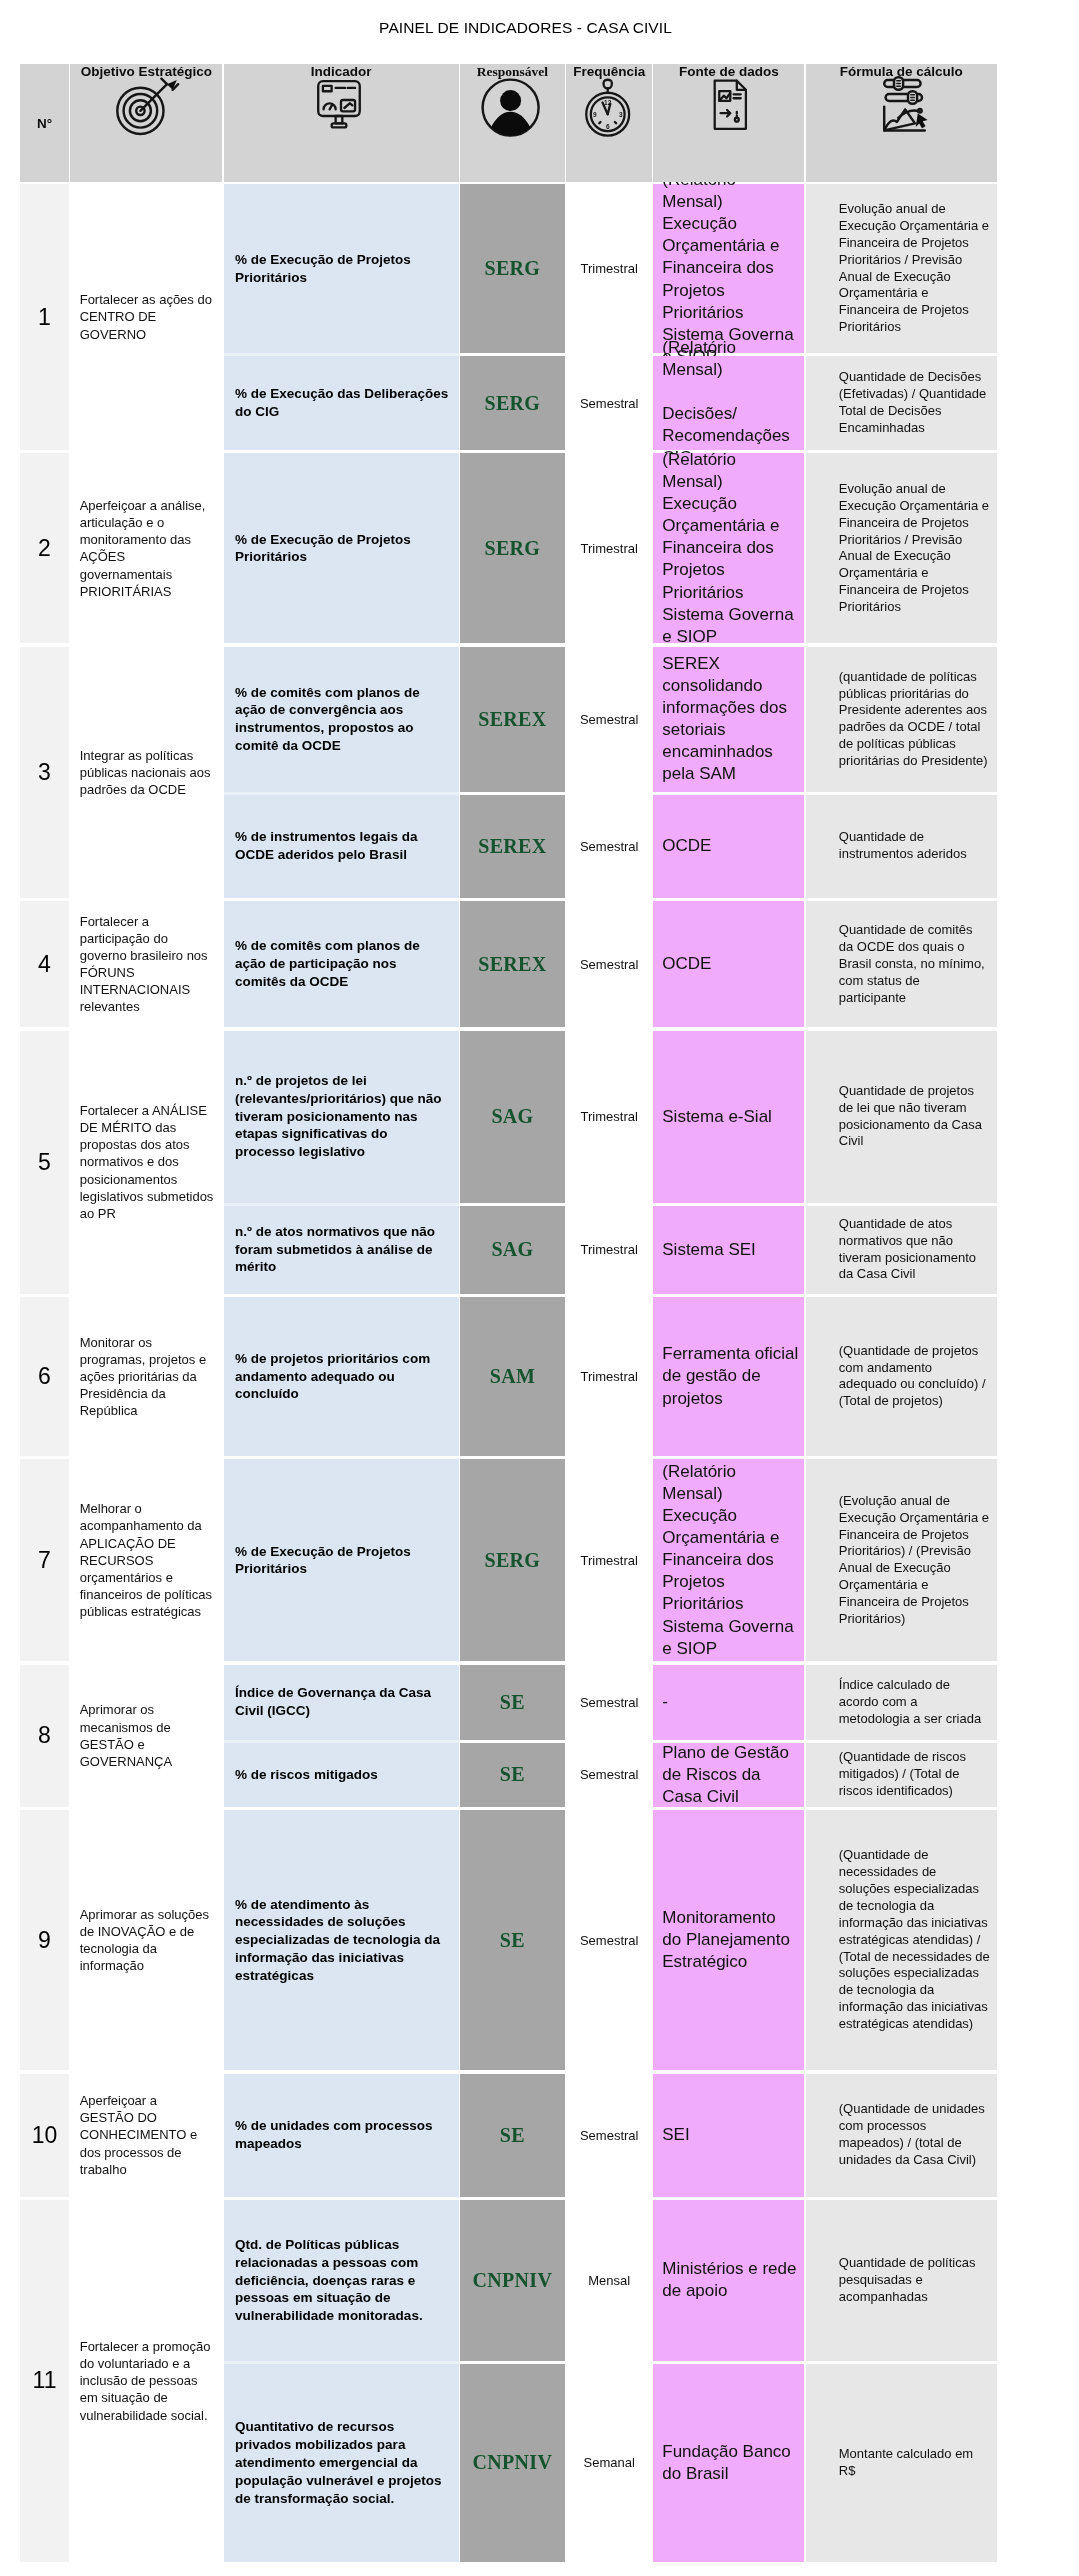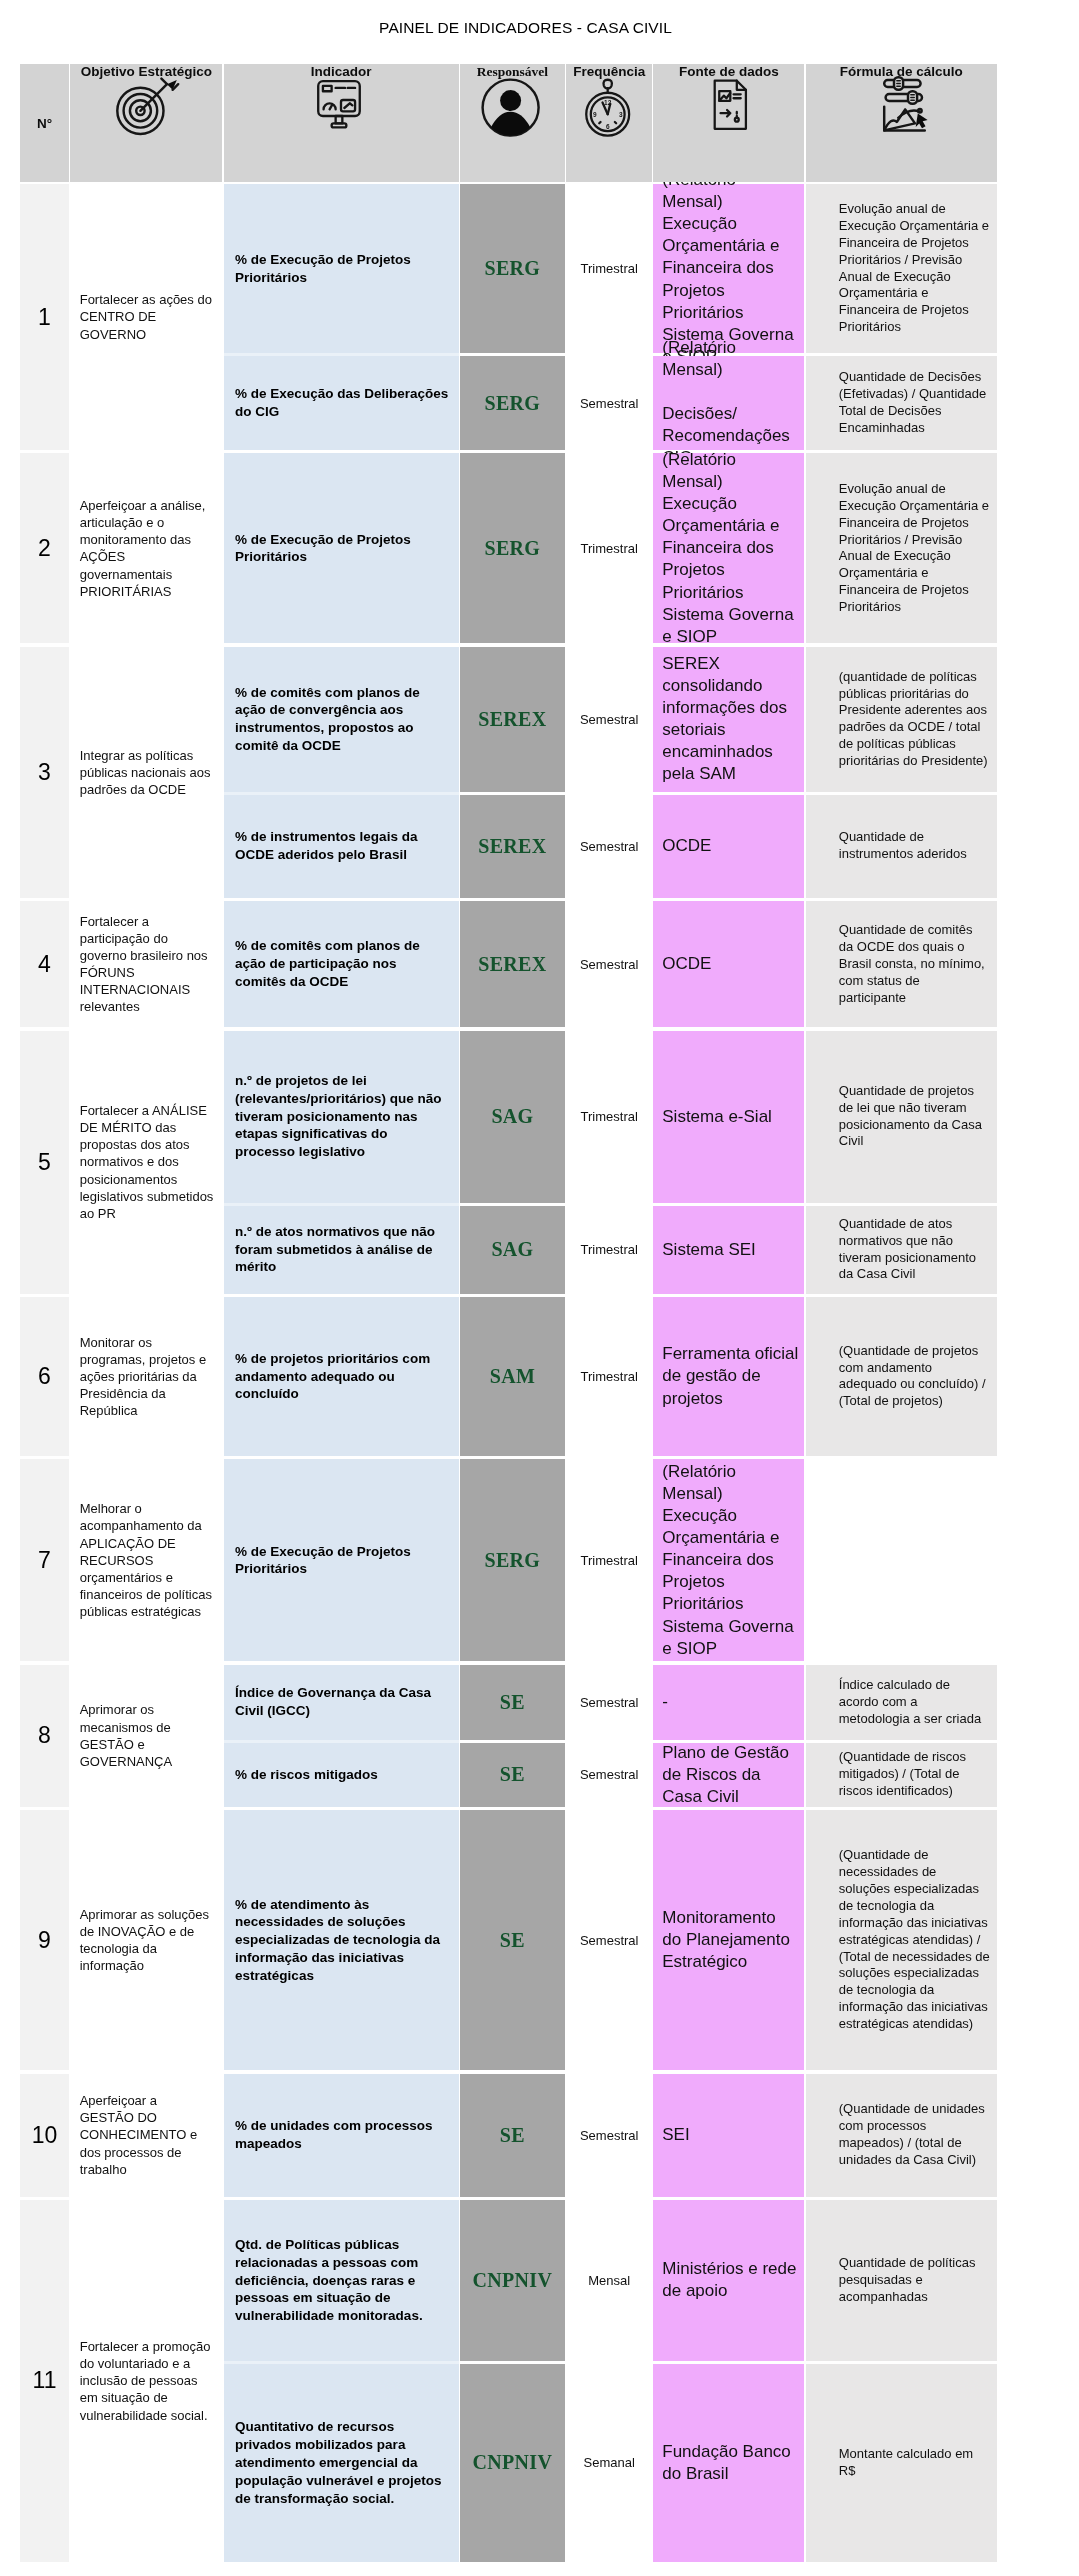--- a/index.html
+++ b/index.html
@@ -273,20 +273,21 @@
       <div class="cell num-cell w-num">7</div>
       <div class="cell obj-cell w-obj">Melhorar o acompanhamento da APLICAÇÃO DE RECURSOS orçamentários e financeiros de políticas públicas estratégicas</div>
       <div class="subrows">
         <div class="subrow" style="height:202px">
           <div class="cell ind-cell w-ind">% de Execução de Projetos Prioritários</div>
           <div class="cell resp-cell w-resp">SERG</div>
           <div class="cell freq-cell w-freq">Trimestral</div>
           <div class="cell fonte-cell w-fonte">(Relatório Mensal)
 Execução Orçamentária e Financeira dos Projetos Prioritários
 Sistema Governa e SIOP</div>
+          <div class="cell form-cell w-form last">(Evolução anual de Execução Orçamentária e Financeira de Projetos Prioritários) / (Previsão Anual de Execução Orçamentária e Financeira de Projetos Prioritários)</div>
         </div>
       </div>
     </div>
 
     <div class="row-group">
       <div class="cell num-cell w-num">8</div>
       <div class="cell obj-cell w-obj">Aprimorar os mecanismos de GESTÃO e GOVERNANÇA</div>
       <div class="subrows">
         <div class="subrow gap" style="height:78px">
           <div class="cell ind-cell w-ind">Índice de Governança da Casa Civil (IGCC)</div>

